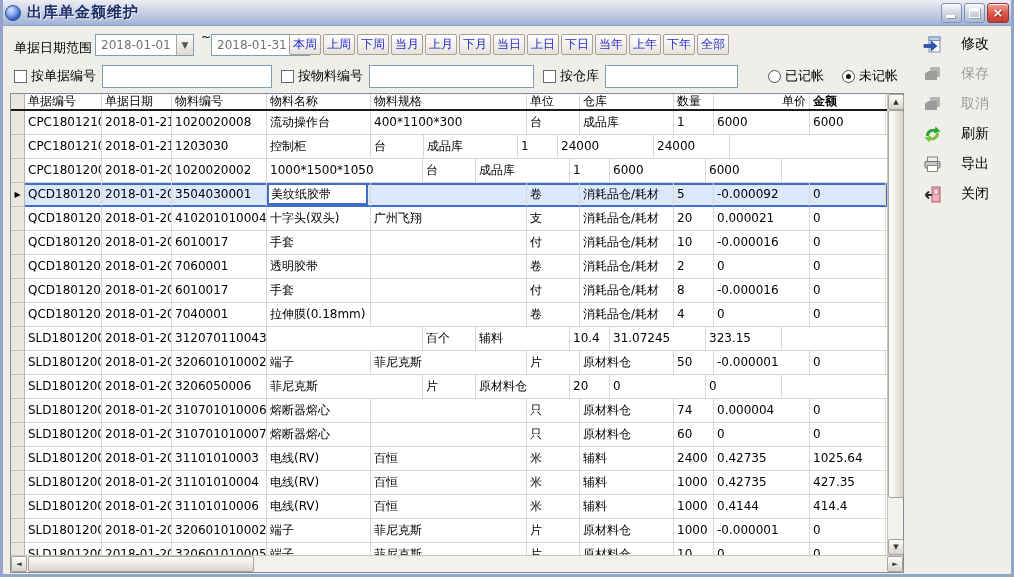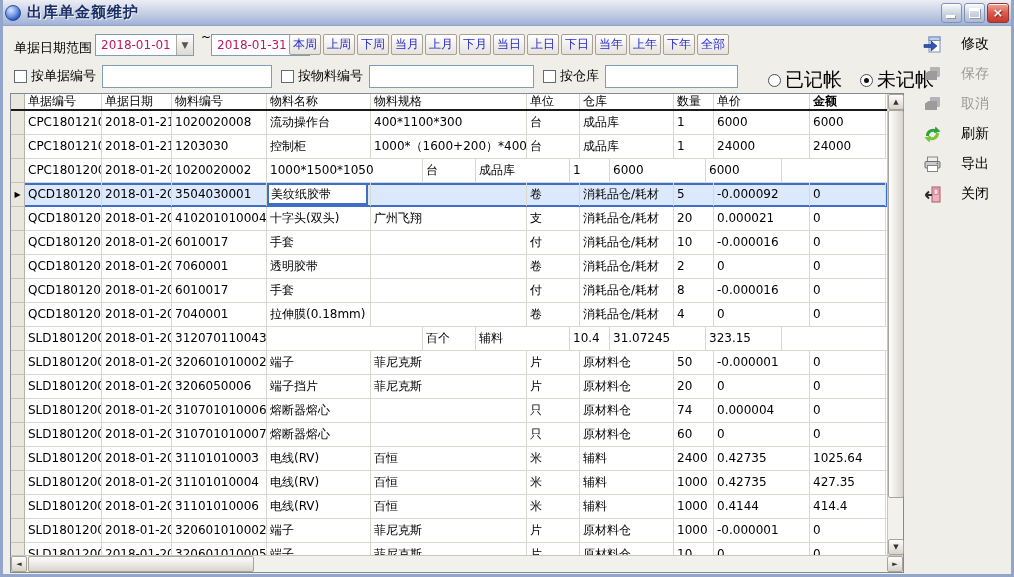--- a/index.html
+++ b/index.html
@@ -25,42 +25,42 @@
   .g-max { position:absolute; left:4px; top:4px; width:11px; height:10px;
     border:1px solid #fff; border-top:3px solid #fff; box-shadow:1px 1px 0 #8A97B0; }
   .g-close { position:absolute; inset:0; color:#fff; font-weight:bold; font-size:13px;
     line-height:18px; text-align:center; text-shadow:1px 1px 1px #7A251D; }
   .client { position:relative; width:1008px; height:548px; }
 
   
   .lbl { position:absolute; font-size:13px; color:#000; }
   .combo { position:absolute; height:22px; display:flex; background:#fff;
     border:1px solid #7F9DB9; }
-  .combo .val { width:80px; font-size:12px; padding:3px 0 0 5px; color:#be185d; }
+  .combo .val { width:80px; font-size:12px; padding:3px 0 0 5px; color:#737373; }
   .combo .drop { width:17px; background:linear-gradient(180deg,#FDFDFD,#DDDAD2);
     border-left:1px solid #ACA89C; display:flex; align-items:center; justify-content:center;
     color:#555; font-size:9px; }
   .tilde { position:absolute; font-size:12px; color:#000; }
   .qbtns { position:absolute; left:286px; top:8px; display:flex; gap:2px; }
   .qbtn { height:21px; line-height:19px; padding:0 3px; font-size:12px; color:#2429C8;
     background:linear-gradient(180deg,#FFFFFF,#E5E2DA); border:1px solid #A9A093;
     border-radius:2px; box-shadow:inset 0 1px 0 #fff; cursor:default; }
 
   
   .fgroup { position:absolute; top:0; display:flex; align-items:center; height:24px; }
   .cb { width:13px; height:13px; background:#fff; border:1px solid #5E6C7A; margin-right:4px; }
   .cblab { font-size:13px; margin-right:6px; white-space:nowrap; }
   .finput { height:23px; background:#fff; border:1px solid #7F9DB9; font-size:12px;
     padding:3px 4px; }
   .rgroup { display:inline-flex; align-items:center; margin-right:18px; }
   .radio { width:13px; height:13px; border-radius:50%; border:1px solid #46505A;
     background:#fff; margin-right:4px; position:relative; }
   .radio.checked:after { content:""; position:absolute; left:3px; top:3px; width:5px;
     height:5px; border-radius:50%; background:#111; }
-  .rlab { font-size:19px; }
+  .rlab { font-size:13px; }
 
   
   .grid-wrap { position:absolute; left:7px; top:67px; width:894px; height:480px;
     border:1px solid #808A92; background:#fff; }
   .grid { position:absolute; left:0; top:0; width:876px; height:461px; overflow:hidden;
     background:#fff; }
   .thead { display:flex; height:17px; background:#fff; border-bottom:2px solid #1A1A1A; }
   .thead .cell { font-size:12px; line-height:15px; }
   .cell { flex:0 0 auto; white-space:nowrap; overflow:hidden; padding:0 3px;
     border-right:1px solid #D8D8D0; font-size:12px; }
@@ -181,21 +181,21 @@
         <div class="thead">
             <div class="cell ind"></div>
             <div class="cell" style="width: 77px;">单据编号</div>
             <div class="cell" style="width: 70px;">单据日期</div>
             <div class="cell" style="width: 95px;">物料编号</div>
             <div class="cell" style="width: 104px;">物料名称</div>
             <div class="cell" style="width: 156px;">物料规格</div>
             <div class="cell" style="width: 53px;">单位</div>
             <div class="cell" style="width: 94px;">仓库</div>
             <div class="cell" style="width: 40px;">数量</div>
-            <div class="cell" style="width: 96px;">单价</div>
+            <div class="cell" style="width: 96px; text-align: right;">单价</div>
             <div class="cell bold" style="width: 76px;">金额</div>
           </div>
         <div>
             <div class="trow">
               <div class="cell ind"></div>
               <div class="cell" style="width: 77px;">CPC18012100</div>
               <div class="cell" style="width: 70px;">2018-01-21</div>
               <div class="cell" style="width: 95px;">1020020008</div>
               <div class="cell" style="width: 104px;">流动操作台</div>
               <div class="cell" style="width: 156px;">400*1100*300</div>
@@ -204,21 +204,20 @@
               <div class="cell" style="width: 40px;">1</div>
               <div class="cell" style="width: 96px;">6000</div>
               <div class="cell" style="width: 76px;">6000</div>
             </div>
             <div class="trow">
               <div class="cell ind"></div>
               <div class="cell" style="width: 77px;">CPC18012100</div>
               <div class="cell" style="width: 70px;">2018-01-21</div>
               <div class="cell" style="width: 95px;">1203030</div>
               <div class="cell" style="width: 104px;">控制柜</div>
-              <div class="cell" style="width: 156px;">1000*（1600+200）*400</div>
               <div class="cell" style="width: 53px;">台</div>
               <div class="cell" style="width: 94px;">成品库</div>
               <div class="cell" style="width: 40px;">1</div>
               <div class="cell" style="width: 96px;">24000</div>
               <div class="cell" style="width: 76px;">24000</div>
             </div>
             <div class="trow">
               <div class="cell ind"></div>
               <div class="cell" style="width: 77px;">CPC18012000</div>
               <div class="cell" style="width: 70px;">2018-01-20</div>
@@ -333,21 +332,20 @@
               <div class="cell" style="width: 94px;">原材料仓</div>
               <div class="cell" style="width: 40px;">50</div>
               <div class="cell" style="width: 96px;">-0.000001</div>
               <div class="cell" style="width: 76px;">0</div>
             </div>
             <div class="trow">
               <div class="cell ind"></div>
               <div class="cell" style="width: 77px;">SLD18012000</div>
               <div class="cell" style="width: 70px;">2018-01-20</div>
               <div class="cell" style="width: 95px;">3206050006</div>
-              <div class="cell" style="width: 104px;">端子挡片</div>
               <div class="cell" style="width: 156px;">菲尼克斯</div>
               <div class="cell" style="width: 53px;">片</div>
               <div class="cell" style="width: 94px;">原材料仓</div>
               <div class="cell" style="width: 40px;">20</div>
               <div class="cell" style="width: 96px;">0</div>
               <div class="cell" style="width: 76px;">0</div>
             </div>
             <div class="trow">
               <div class="cell ind"></div>
               <div class="cell" style="width: 77px;">SLD18012000</div>

